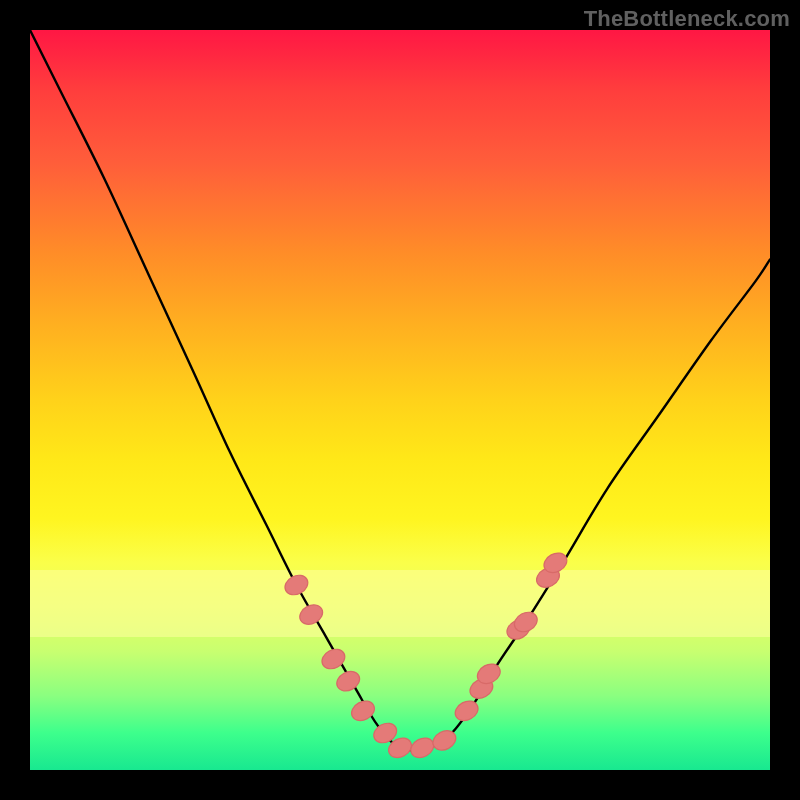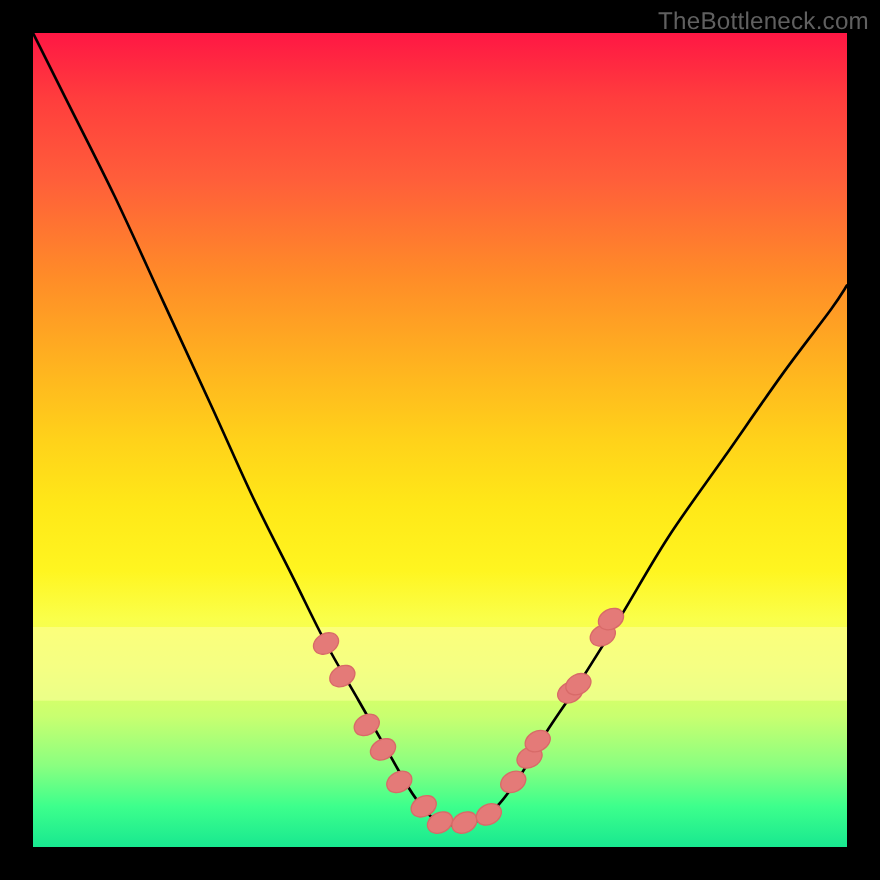--- a/index.html
+++ b/index.html
@@ -38,21 +38,21 @@
     width: 100%;
     background: rgba(255, 255, 160, 0.55);
   }
   .watermark {
     position: absolute;
     top: 6px;
     right: 10px;
     font-family: Arial, Helvetica, sans-serif;
     font-size: 22px;
     color: #606060;
-    font-weight: 400;
+    font-weight: 700;
     letter-spacing: 0.2px;
   }
   svg.curve {
     position: absolute;
     left: 0; top: 0;
     width: 100%;
     height: 100%;
   }
   .marker {
     fill: #e47a78;

